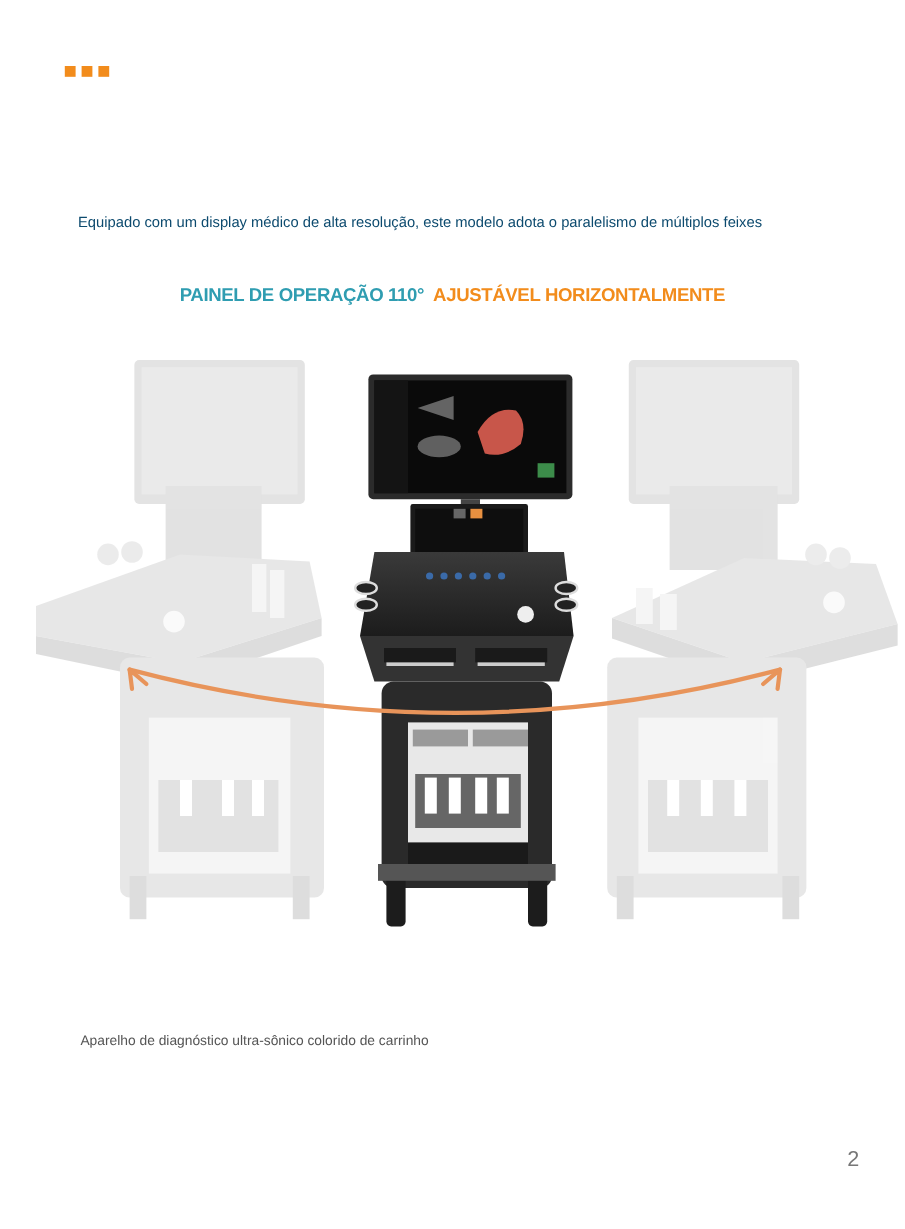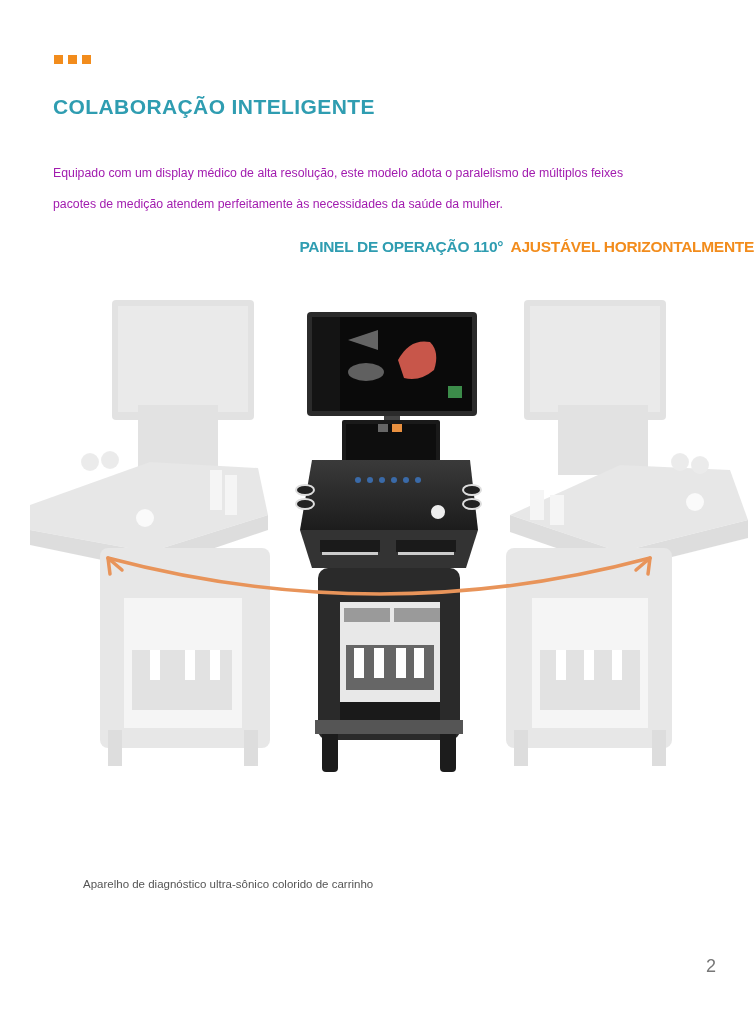--- a/index.html
+++ b/index.html
@@ -4,47 +4,46 @@
 <style>
   html, body { margin: 0; padding: 0; }
   body {
     width: 754px; height: 1024px; background: #ffffff; position: relative; overflow: hidden;
     font-family: "Liberation Sans", sans-serif;
   }
   .squares { position: absolute; left: 54px; top: 55px; display: flex; gap: 5px; }
   .squares span { width: 9px; height: 9px; background: #f28c1c; display: block; }
   .title { position: absolute; left: 53px; top: 94px; margin: 0; color: #2f9db1;
     font-family: "Liberation Sans", sans-serif; font-weight: bold; font-size: 21px; line-height: 26px; letter-spacing: 0.4px; }
-  .intro { position: absolute; left: 53px; top: 166px; width: 660px; margin: 0; color: #a21caf;
+  .intro { position: absolute; left: 53px; top: 166px; width: 660px; margin: 12px; color: #0c4a6e;
     font-size: 12.3px; line-height: 15.5px; }
-  .subhead { position: absolute; left: 0; width: 754px; top: 238px; text-align: right; margin: 0;
+  .subhead { position: absolute; left: 0; width: 754px; top: 238px; text-align: center; margin: 0;
     font-weight: bold; font-size: 15.5px; letter-spacing: -0.3px; }
   .subhead .teal { color: #2f9db1; }
   .subhead .orange { color: #f28c1c; }
   .figure { position: absolute; left: 0; top: 290px; width: 754px; height: 500px; }
-  .caption { position: absolute; left: 67px; top: 862px; margin: 16px; color: #555; font-size: 11.5px; }
+  .caption { position: absolute; left: 67px; top: 862px; margin: 0; color: #555; font-size: 11.5px; }
   .pagenum { position: absolute; right: 38px; top: 956px; color: #777; font-size: 18px; }
 </style>
 </head>
 <body>
 
 <div class="squares">
   <span></span>
   <span></span>
   <span></span>
 </div>
 
 <h1 class="title">
-  <span>COLABORAÇÃO INTELIGENTE</span><br>
+  <br>
 </h1>
 
 <p class="intro">
   <span>Equipado com um display médico de alta resolução, este modelo adota o paralelismo de múltiplos feixes</span><br>
   <br>
-  <span>pacotes de medição atendem perfeitamente às necessidades da saúde da mulher.</span>
 </p>
 
 <h2 class="subhead">
   <span class="teal">PAINEL DE OPERAÇÃO 110°</span>&nbsp;
   <span class="orange">AJUSTÁVEL HORIZONTALMENTE</span>
 </h2>
 
 <div class="figure">
   <svg width="754" height="500" viewBox="0 0 754 500" xmlns="http://www.w3.org/2000/svg">
     <defs>

